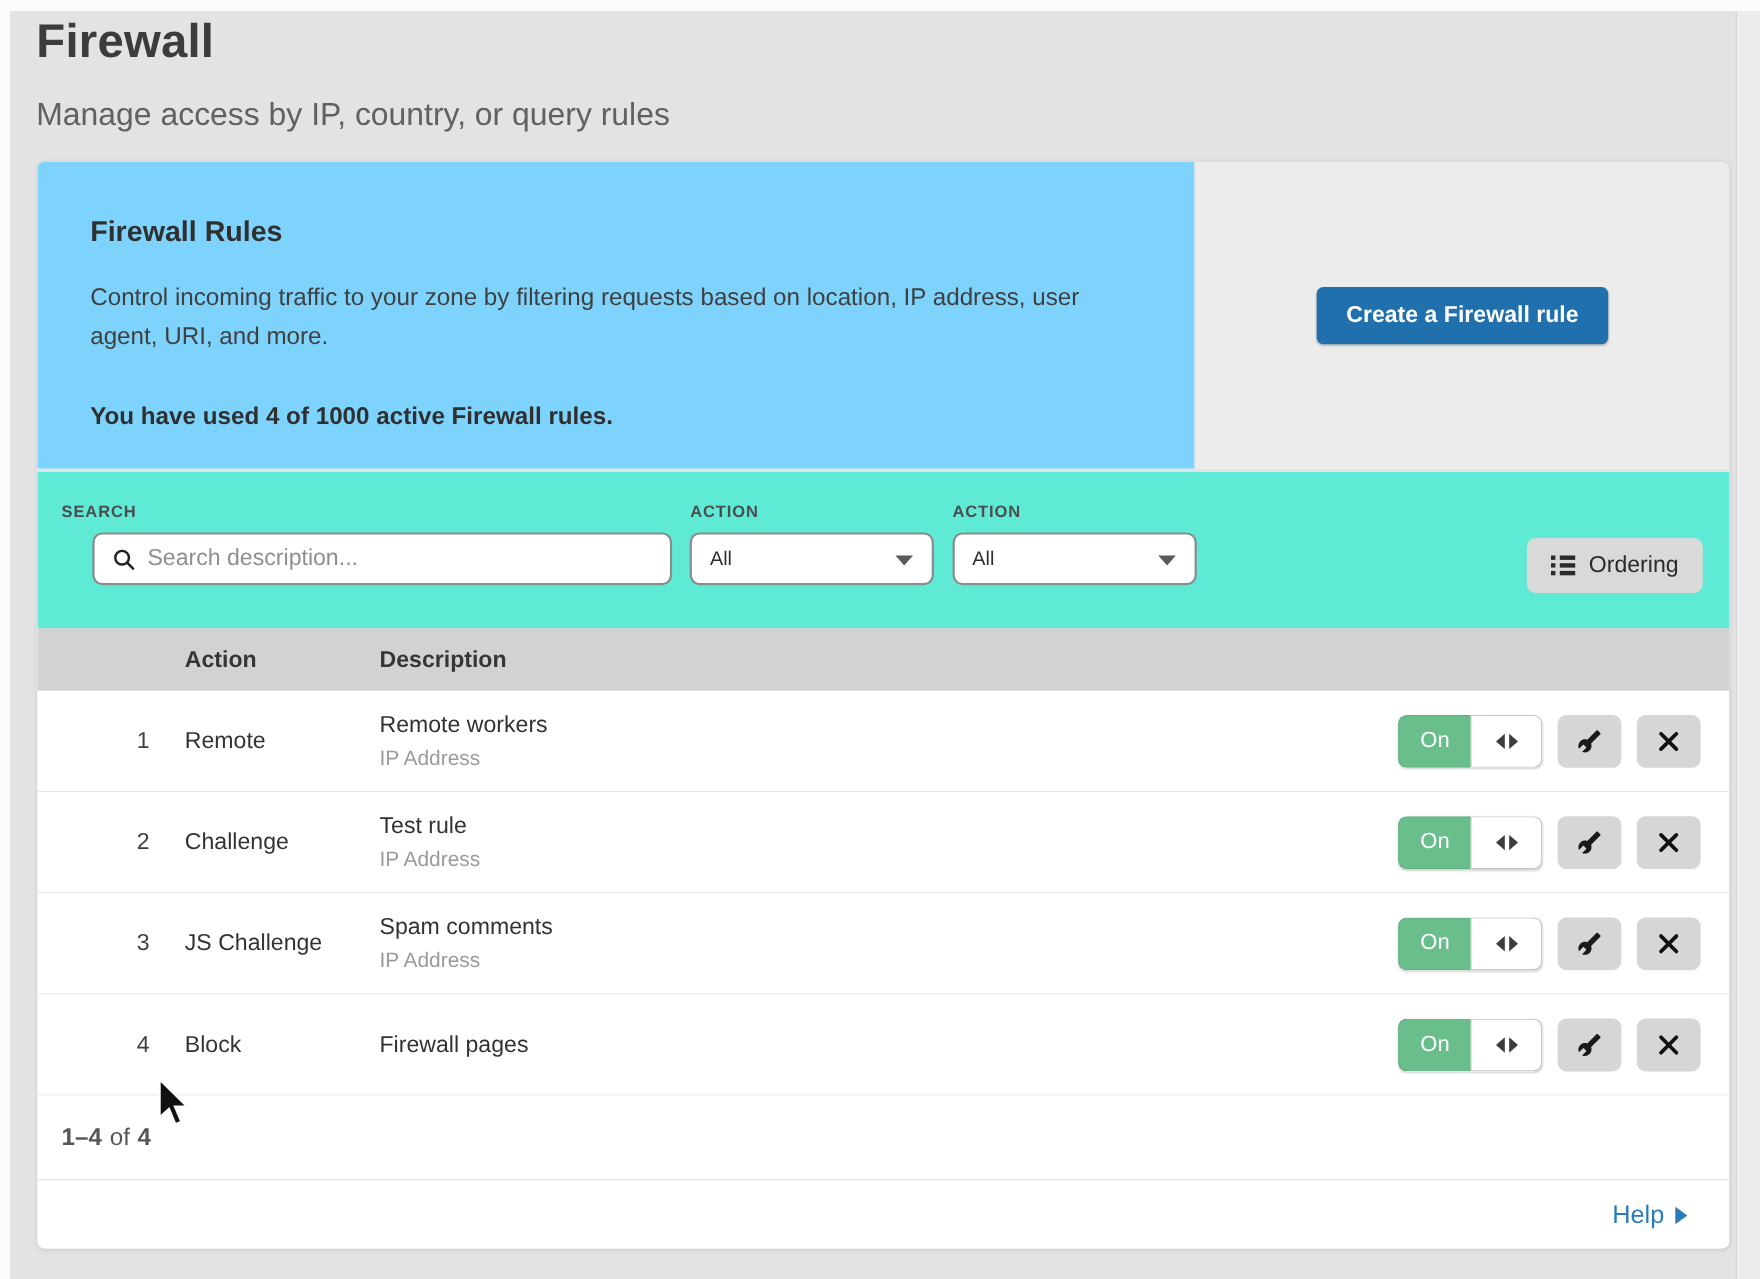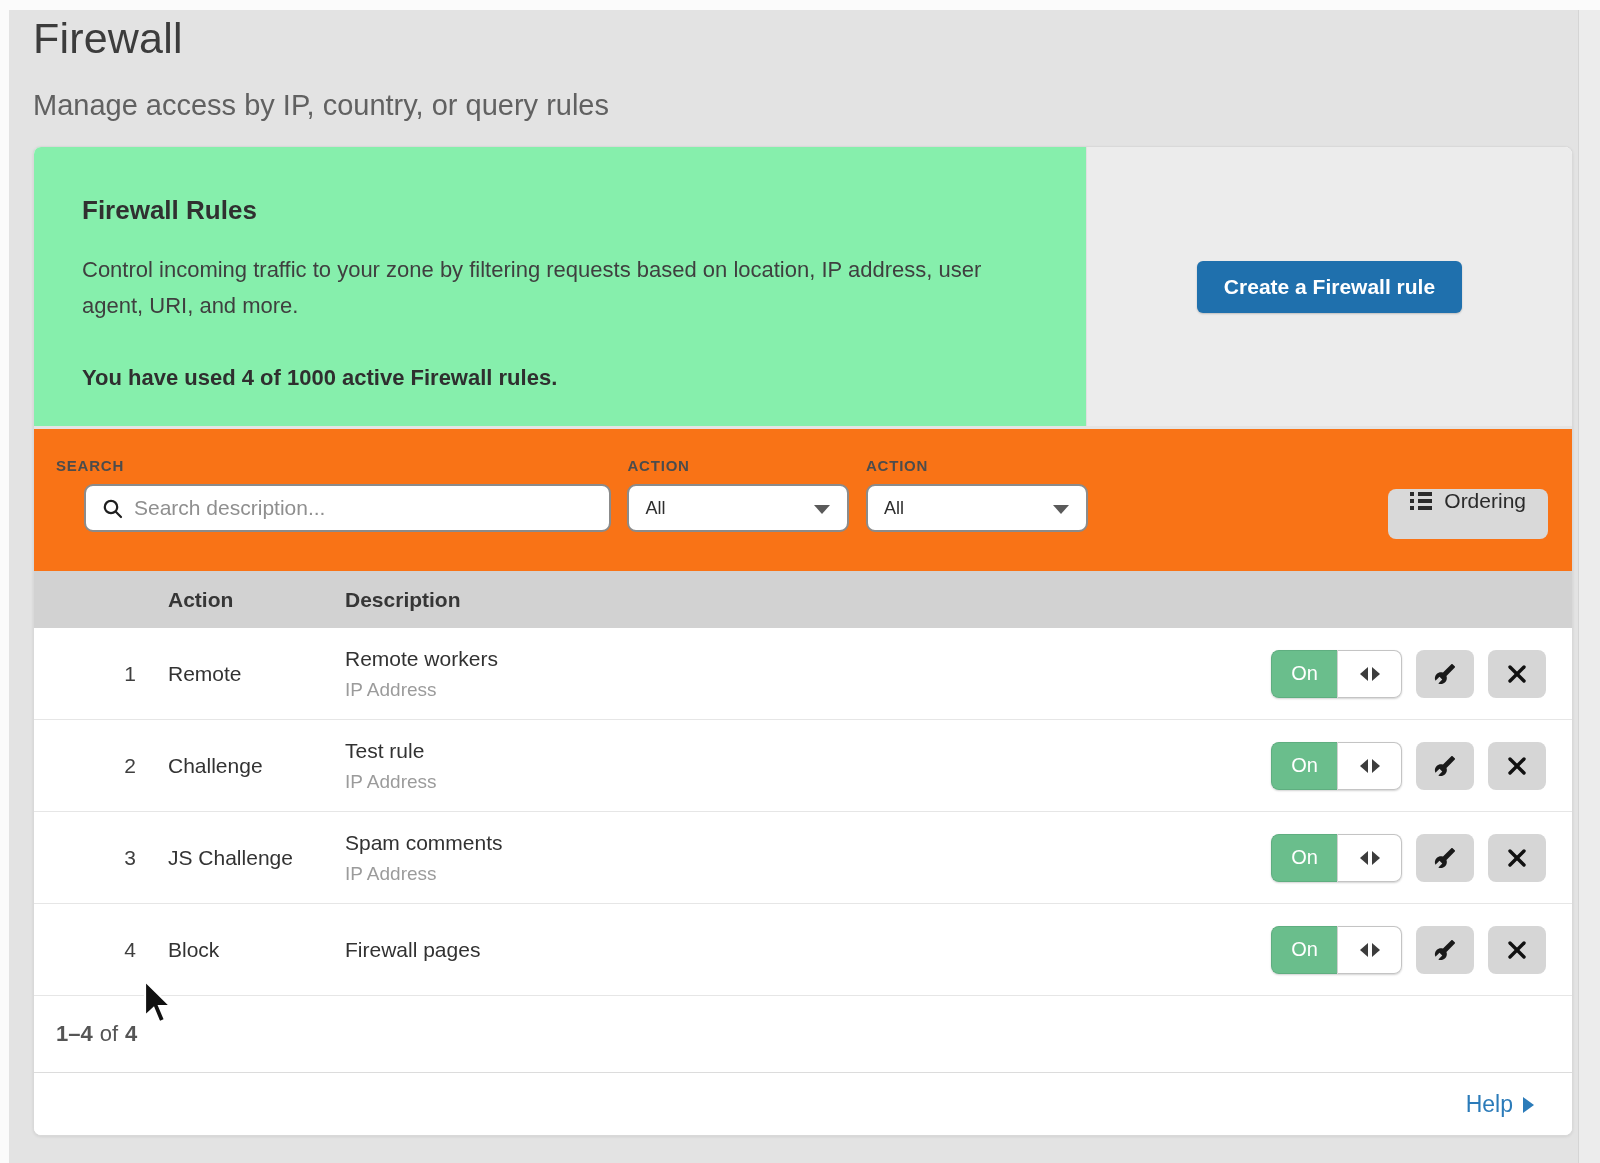--- a/index.html
+++ b/index.html
@@ -11,50 +11,50 @@
     color: #3a3a3a;
     overflow: hidden;
   }
   
   .edge-top { position: absolute; top:0; left:0; width:100%; height:10px; background:#fbfbfb; z-index:5; }
   .edge-left { position: absolute; top:0; left:0; width:9px; height:100%; background:#fbfbfb; z-index:5; }
   .scroll-strip { position:absolute; top:10px; right:0; width:22px; bottom:0; background:#ececec; border-left:1px solid #d5d5d5; z-index:4; }
 
   .content { position: absolute; left: 33px; top: 14px; width: 1540px; }
 
-  .page-title { font-size: 43px; font-weight: 400; color: #3c3c3c; letter-spacing: 0.2px; }
+  .page-title { font-size: 43px; font-weight: 700; color: #3c3c3c; letter-spacing: 0.2px; }
   .page-subtitle { margin-top: 26px; font-size: 29px; font-weight: 400; color: #616161; }
 
   .card-stack {
     margin-top: 24px;
     background: #ffffff;
     border: 1px solid #d9d9d9;
     border-radius: 8px;
     box-shadow: 0 1px 3px rgba(0,0,0,0.08);
     overflow: hidden;
   }
 
   
   .intro-card { display: flex; height: 282px; border-bottom: 3px solid #e4e4e4; }
-  .intro-left { flex: 1; padding: 48px 40px 0 48px; background: #86efac; }
+  .intro-left { flex: 1; padding: 48px 40px 0 48px; background: #7dd3fc; }
   .intro-heading { font-size: 26px; font-weight: 700; color: #303030; }
   .intro-desc { margin-top: 26px; font-size: 22px; line-height: 1.65; color: #3f3f3f; max-width: 960px; }
   .intro-usage { margin-top: 40px; font-size: 22px; font-weight: 700; color: #2f2f2f; }
   .intro-right {
     width: 486px; background: #ececec; border-left: 1px solid #e0e0e0;
     display: flex; align-items: center; justify-content: center;
   }
   .btn-primary {
     background: #1f70ad; color: #fff; border: none; border-radius: 6px;
     font-family: inherit; font-size: 21px; font-weight: 600;
     padding: 14px 27px; cursor: pointer; box-shadow: 0 1px 2px rgba(0,0,0,0.2);
   }
 
   
-  .filters { position: relative; height: 142px; padding: 28px 0 0 22px; background:#f97316; }
+  .filters { position: relative; height: 142px; padding: 28px 0 0 22px; background:#5eead4; }
   .filter-group { display: inline-block; vertical-align: top; }
   .filter-label { font-size: 15px; font-weight: 700; color: #4c4c4c; letter-spacing: 0.8px; margin-bottom: 10px; }
   .search-box {
     position: relative; width: 527px; height: 48px;
     border: 2px solid #8b8b8b; border-radius: 9px; background: #fff; margin-left: 28px;
   }
   .search-box input {
     width: 100%; height: 100%; border: none; outline: none; background: transparent;
     font-family: inherit; font-size: 21px; color: #333; padding: 0 16px 0 48px;
   }
@@ -69,21 +69,21 @@
   .chevron-down {
     position: absolute; right: 17px; top: 19px; width: 0; height: 0;
     border-left: 8px solid transparent; border-right: 8px solid transparent;
     border-top: 9px solid #5a5a5a;
   }
   .gap-lg { margin-left: 12px; }
   .btn-ordering {
     position: absolute; right: 24px; top: 60px; height: 50px;
     background: #d9d9d9; border: none; border-radius: 8px;
     font-family: inherit; font-size: 21px; color: #2b2b2b;
-    padding: 0 22px; cursor: pointer; display: flex; gap: 12px;
+    padding: 0 22px; cursor: pointer; display: flex; align-items: center; gap: 12px;
   }
   .list-icon { display: inline-block; }
   .list-icon .li-row { display: flex; align-items: center; gap: 4px; margin: 3px 0; }
   .list-icon .li-dot { width: 4px; height: 4px; background: #2b2b2b; }
   .list-icon .li-bar { width: 14px; height: 4px; background: #2b2b2b; }
 
   
   .thead { display: flex; align-items: center; height: 57px; background: #d2d2d2; font-size: 21px; font-weight: 700; color: #363636; }
   .th-action { margin-left: 134px; width: 177px; }
   .th-desc { flex: 1; }

